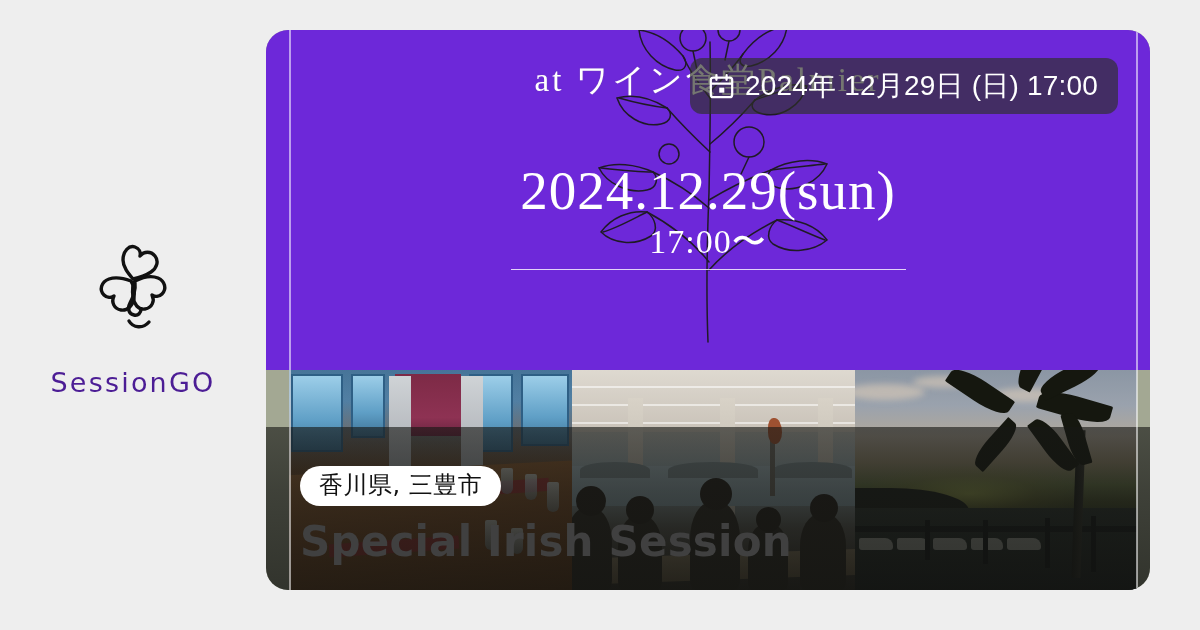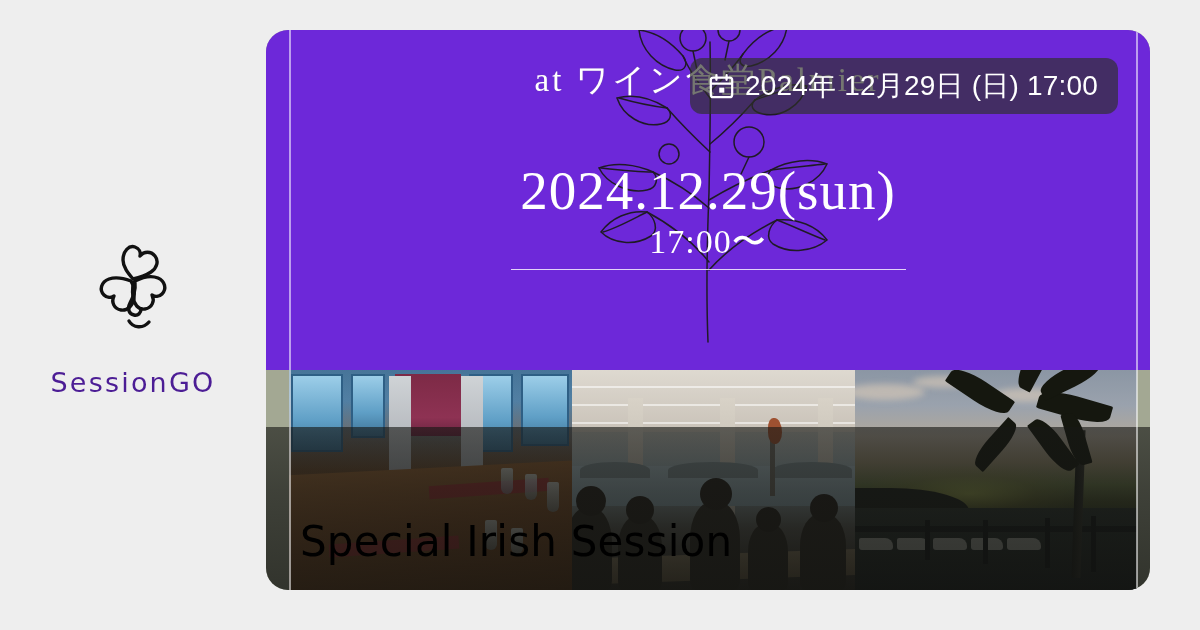--- a/index.html
+++ b/index.html
@@ -386,23 +386,23 @@
 
   .venue-name {
     color: #ffffff;
     font-size: 28px;
     letter-spacing: 0.3px;
     white-space: nowrap;
     font-family: "DejaVu Sans", sans-serif;
   }
 
   .event-title {
-    color: #000000;
+    color: #404040;
     font-size: 42px;
-    font-weight: normal;
+    font-weight: bold;
     letter-spacing: 0.2px;
     line-height: 1.05;
     white-space: nowrap;
     font-family: "DejaVu Sans", sans-serif;
   }
 </style>
 </head>
 <body>
 
 <div class="brand-panel">
@@ -573,17 +573,18 @@
         <line x1="7.5" y1="1.8" x2="7.5" y2="6" stroke="#ffffff" stroke-width="2" stroke-linecap="round"></line>
         <line x1="16.5" y1="1.8" x2="16.5" y2="6" stroke="#ffffff" stroke-width="2" stroke-linecap="round"></line>
         <rect x="10" y="13" width="4.5" height="4.5" fill="#ffffff"></rect>
       </svg>
     </span>
     <span class="date-badge-text">2024年 12月29日 (日) 17:00</span>
   </div>
 
   <div class="info-block">
     <div class="info-row">
+      <span class="region-pill">香川県, 三豊市</span>
     </div>
     <div class="event-title">Special Irish Session</div>
   </div>
 
 </div>
 
 </body></html>

